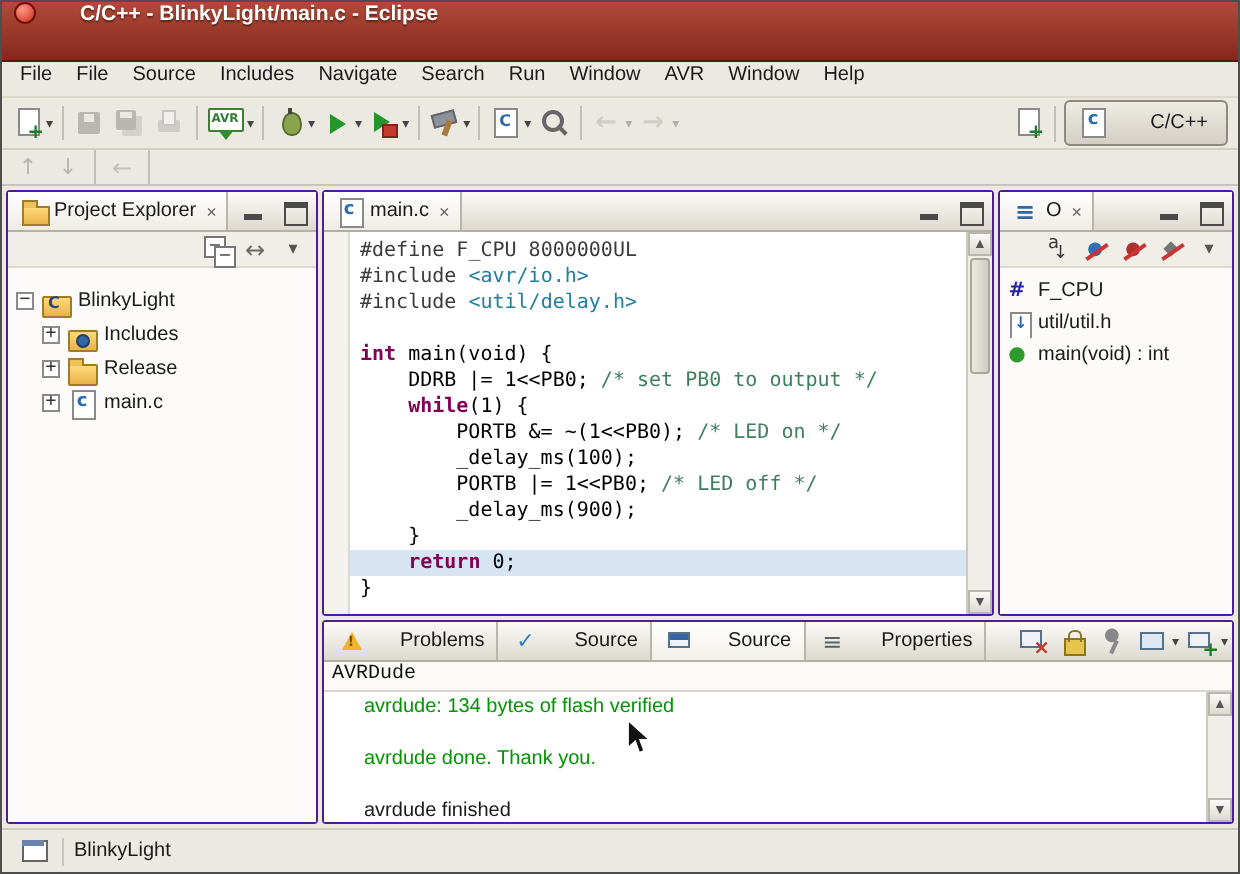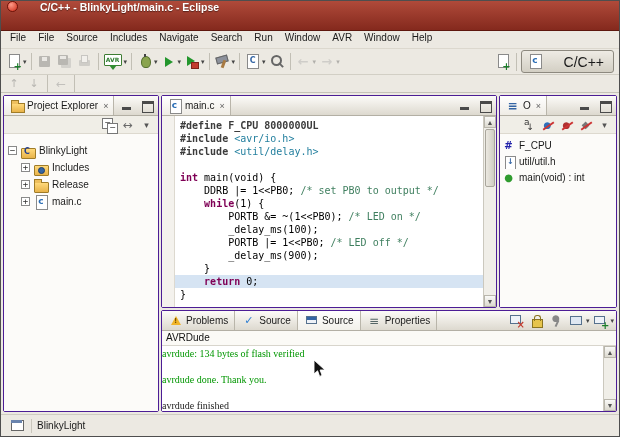--- a/index.html
+++ b/index.html
@@ -29,21 +29,21 @@
   .tb-icons{display:flex;align-items:center}
   .tb-sep{width:1px;height:17px;background:#c2bfb5;margin:0 3px;flex:0 0 auto}
   .tbtn{height:22px;min-width:20px;display:inline-flex;align-items:center;justify-content:center;
     padding:0 1px;border-radius:2px}
   .toolbar2 .tbtn{height:16px}
   .dd{font-size:7px;color:#444;margin-left:1px}
   .disabled{opacity:.35;filter:grayscale(100%)}
   .persp{display:flex;align-items:center;gap:4px;padding-right:2px}
   .persp-sep{width:1px;height:18px;background:#c2bfb5}
   .persp-btn{display:flex;align-items:center;gap:20px;padding:2px 9px 2px 5px;
-    background:linear-gradient(#eeebe4,#d3cfc4);border:1px solid #8d897f;border-radius:3px;font-size:14px}
+    background:linear-gradient(#eeebe4,#d3cfc4);border:1px solid #8d897f;border-radius:3px;font-size:10px}
 
   
   .ic{position:relative;display:inline-flex;align-items:center;justify-content:center;
     width:17px;height:17px;flex:0 0 auto;font-family:"DejaVu Sans",sans-serif}
   .ic-doc-new::before{content:"";position:absolute;left:4px;top:1px;width:9px;height:12px;background:#fff;border:1px solid #8a8a8a}
   .ic-doc-new::after{content:"+";position:absolute;right:0;bottom:-2px;color:#1b7e2a;font-weight:bold;font-size:10px}
   .ic-floppy::before{content:"";position:absolute;inset:3px;background:#4a5aa8;border-radius:1px}
   .ic-floppy::after{content:"";position:absolute;left:6px;right:6px;top:4px;height:4px;background:#e8e8e8}
   .ic-floppy-all::before{content:"";position:absolute;left:2px;top:2px;width:10px;height:10px;background:#4a5aa8;border-radius:1px;box-shadow:3px 3px 0 #9aa4d6}
   .ic-floppy-all::after{content:"";position:absolute;left:4px;top:3px;width:6px;height:3px;background:#e8e8e8}
@@ -142,47 +142,47 @@
     font-family:"DejaVu Sans Mono",monospace}
   .tree .ic{width:16px;height:16px}
 
   
   .editor-body{flex:1;display:flex;background:#fff;min-height:0}
   .gutter{width:13px;flex:0 0 auto;background:#f4f2ed;border-right:1px solid #ddd9cf}
   .code{flex:1;min-width:0;overflow:hidden;font-family:"DejaVu Sans Mono",monospace;
     font-size:10px;line-height:13px;white-space:pre;padding-top:3px}
   .cline{height:13px;padding-left:5px}
   .cline.hl{background:#d6e4f3}
-  .tk-pp{color:#3c3c3c;font-weight:bold}
+  .tk-pp{color:#3c3c3c;font-weight:normal}
   .tk-inc{color:#237f9e}
   .tk-kw{color:#7f0055;font-weight:bold}
   .tk-cm{color:#3f7f5f}
   .tk-pl{color:#000}
   .vscroll{width:13px;flex:0 0 auto;background:#f0eee8;border-left:1px solid #cbc8be;display:flex;flex-direction:column}
   .sb-arrow{height:12px;flex:0 0 auto;display:flex;align-items:center;justify-content:center;font-size:7px;color:#555;
     background:linear-gradient(#fafaf8,#dcd9cf);border:1px solid #b9b6ac}
   .sb-thumb{margin:1px;height:58px;background:linear-gradient(90deg,#ece9e1,#cfccc2);border:1px solid #a9a69c;border-radius:2px}
   .sb-fill{flex:1}
 
   
   .olist{flex:1;background:#fcfbf9;padding:3px 1px}
   .orow{display:flex;align-items:center;gap:3px;height:16px;white-space:nowrap;overflow:hidden}
   .orow .ic{width:15px;height:15px}
 
   
   .btabs{height:20px;flex:0 0 auto;display:flex;align-items:stretch;
     background:linear-gradient(#fcfbf8,#ddd9cf);border-bottom:1px solid #b3afa4}
-  .btab{display:flex;align-items:center;gap:3px;padding:0 6px;border-right:1px solid #b9b5aa;white-space:nowrap}
+  .btab{display:flex;align-items:center;gap:17px;padding:0 6px;border-right:1px solid #b9b5aa;white-space:nowrap}
   .btab.active{background:linear-gradient(#ffffff,#f2f0ea)}
   .btab .ic{width:15px;height:15px}
   .console-title{height:15px;flex:0 0 auto;background:#fbfaf6;border-bottom:1px solid #d8d5cc;
-    font-family:Liberation Sans, sans-serif;font-size:10px;padding:1px 4px;color:#111}
+    font-family:Liberation Mono, monospace;font-size:10px;padding:1px 4px;color:#111}
   .console-wrap{flex:1;display:flex;min-height:0}
-  .console-body{flex:1;background:#fff;font-family:Liberation Serif, serif;font-size:10px;
-    line-height:13px;padding:1px 0;overflow:hidden}
+  .console-body{flex:1;background:#fff;font-family:Liberation Sans, sans-serif;font-size:10px;
+    line-height:13px;padding:1px 20px;overflow:hidden}
   .cl-green{color:#009600}
   .cl-black{color:#1a1a1a}
 
   
   .statusbar{height:22px;flex:0 0 auto;display:flex;align-items:center;gap:5px;
     padding:0 8px;border-top:1px solid #cfccc2;background:#ece9e2}
   .status-sep{width:1px;height:14px;background:#c9c6bc}
 
   .cursor{position:absolute;left:312px;top:358px;z-index:50;pointer-events:none}
 </style>

